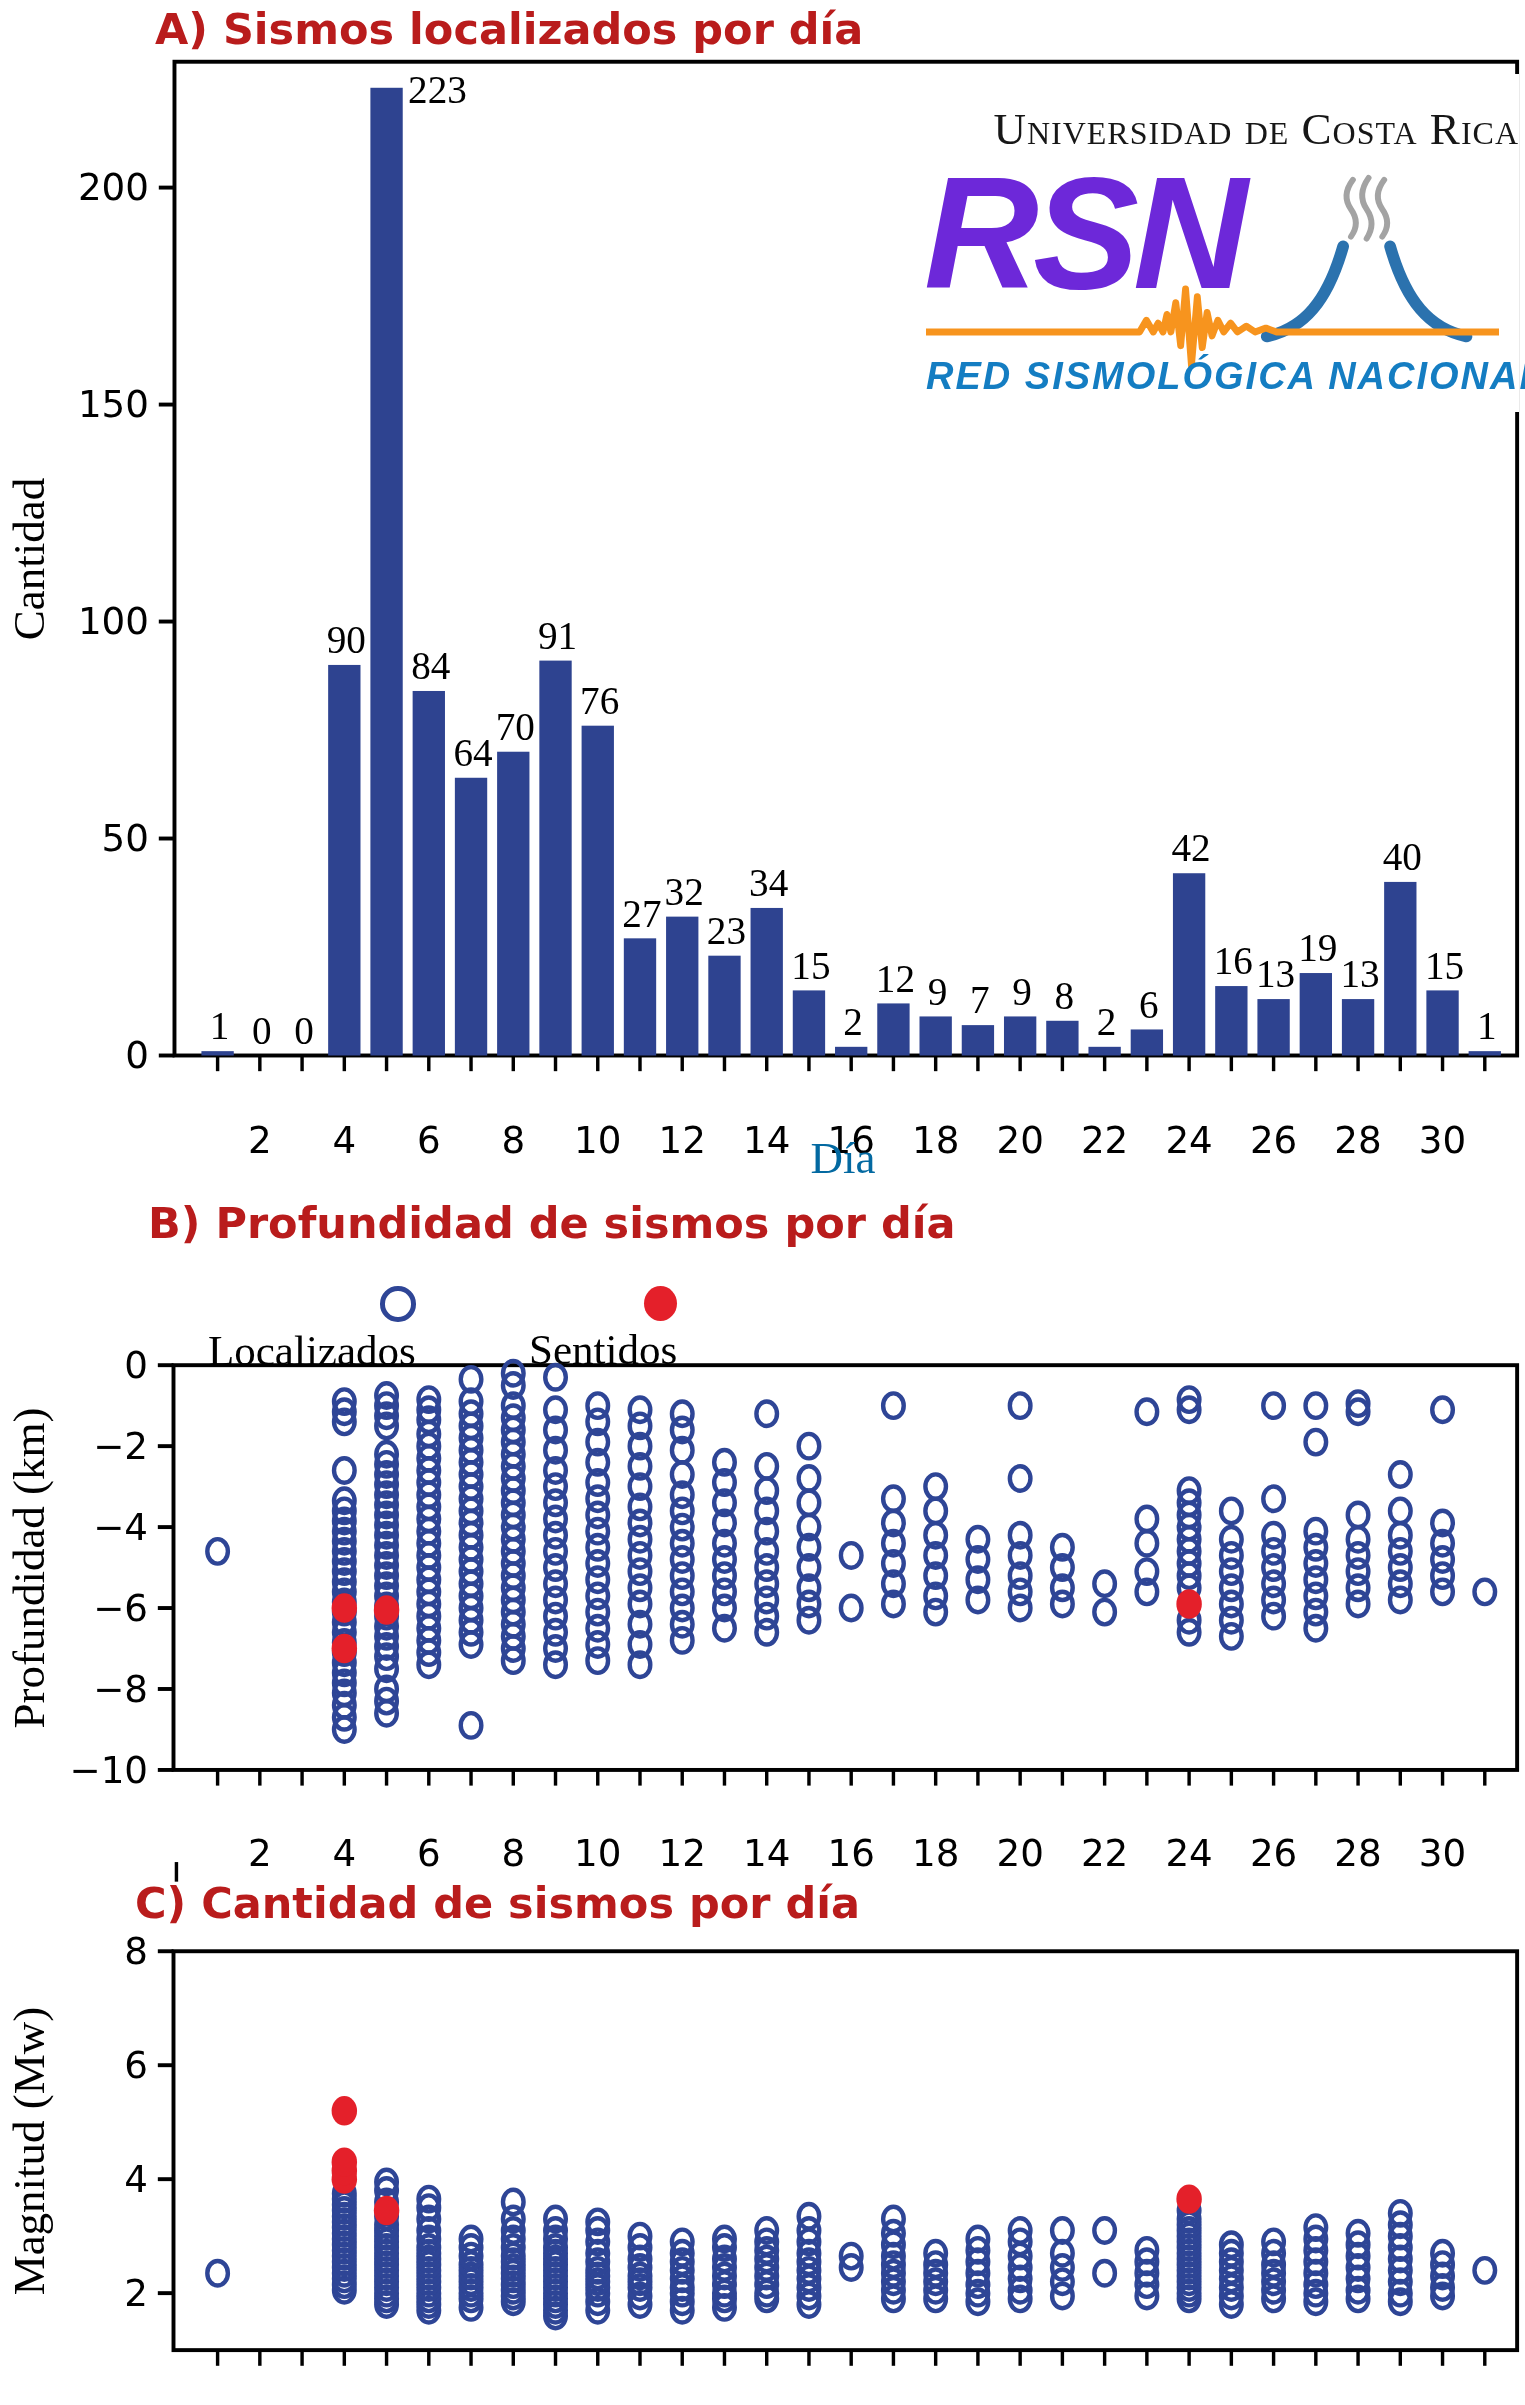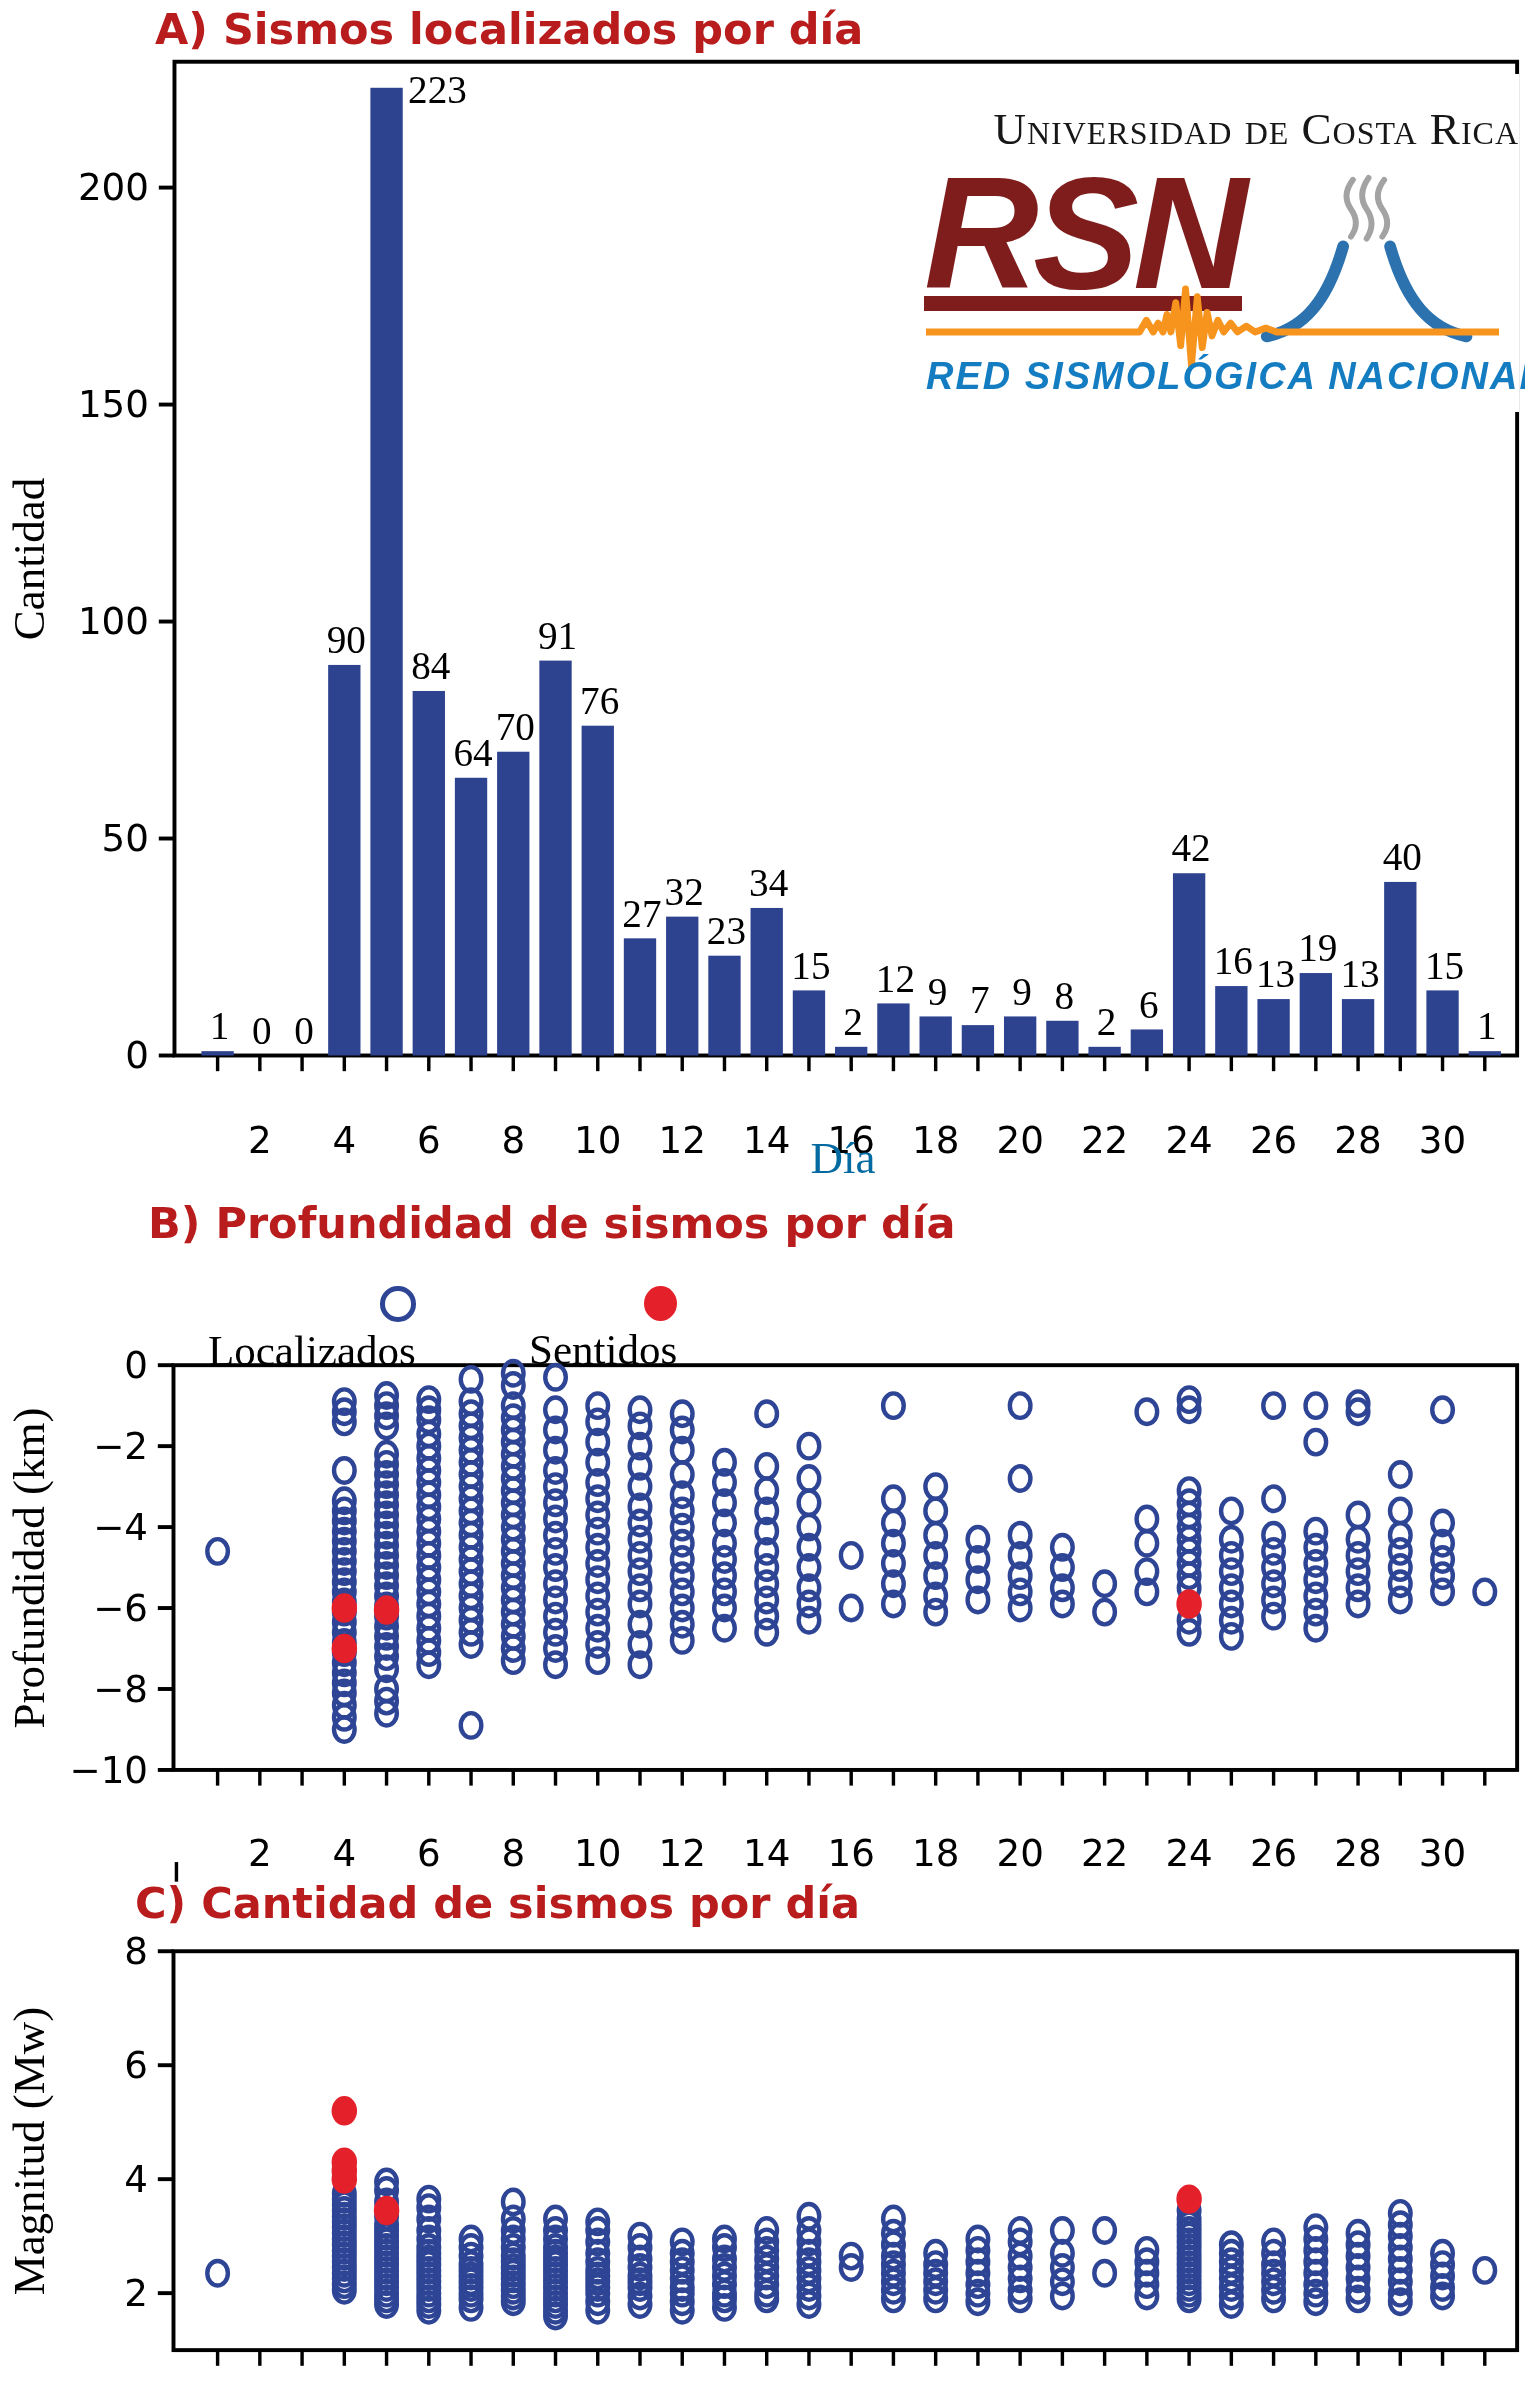--- a/index.html
+++ b/index.html
@@ -14,21 +14,21 @@
           font:43px "Liberation Serif",serif;color:#000;white-space:nowrap;flex-direction:column;}
   .mk-open{width:25.5px;height:25.5px;border-radius:50%;border:5.9px solid #2e4596;background:#fff;flex:0 0 auto;}
   .mk-fill{width:33px;height:35px;border-radius:50%;background:#e4202a;flex:0 0 auto;}
   
   #logo{position:absolute;left:887px;top:74px;width:632px;height:338px;background:#fff;}
   #logo .uni{position:absolute;left:0;top:29px;width:100%;text-align:right;
              font-family:"Liberation Serif",serif;font-size:45px;font-variant:small-caps;
              letter-spacing:1px;color:#171717;white-space:nowrap;}
   #logo .rsn{position:absolute;left:37px;top:80px;font-family:"Liberation Sans",sans-serif;
              font-weight:700;font-style:italic;font-size:159px;line-height:1;
-             letter-spacing:-5.9px;color:#7f1d1d;text-decoration:underline;}
+             letter-spacing:-5.9px;color:#6d28d9;}
   #logo .sub{position:absolute;left:39px;top:281px;font-family:"Liberation Sans",sans-serif;
              font-weight:700;font-style:italic;font-size:38px;letter-spacing:2px;
              color:#147dc2;white-space:nowrap;}
   #logo svg{position:absolute;}
   
   text.tick{font:38px "DejaVu Sans",sans-serif;fill:#000;}
   text.blabel{font:40px "Liberation Serif",serif;fill:#000;}
 </style>
 </head>
 <body>

